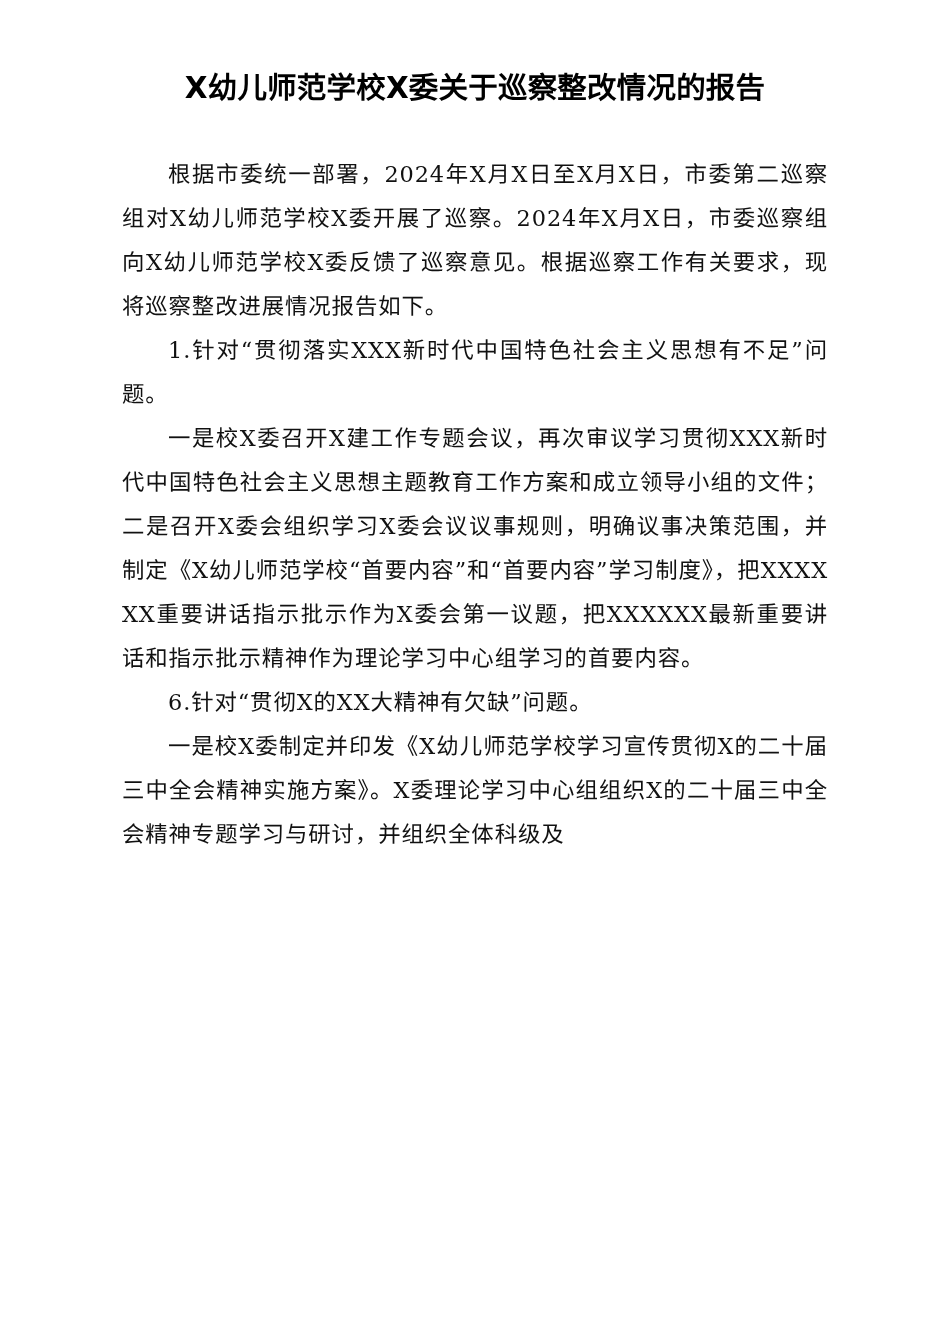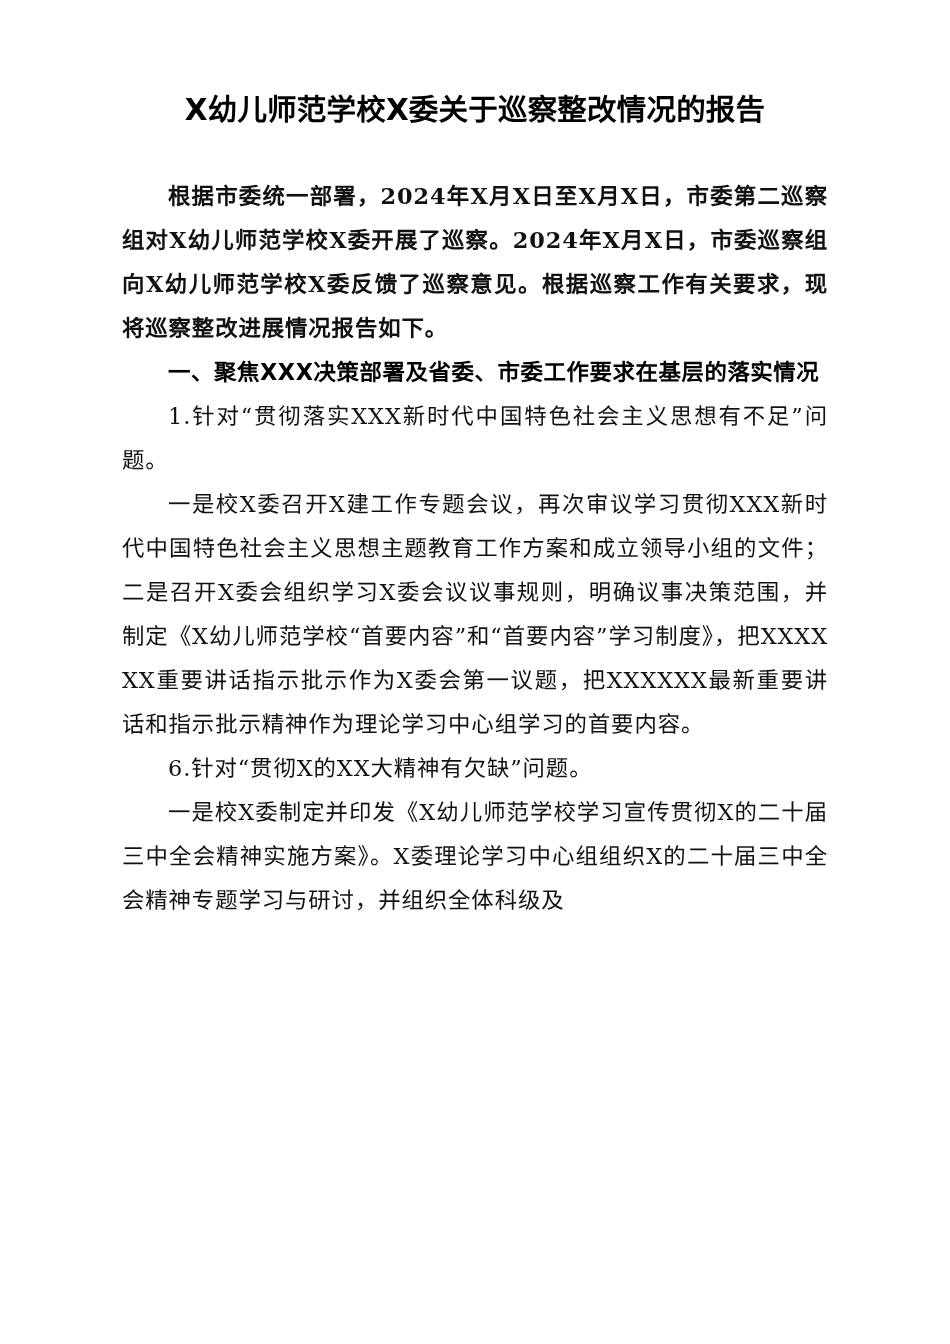--- a/index.html
+++ b/index.html
@@ -30,21 +30,21 @@
   }
   
   .doc-title {
     font-family: "DejaVu Sans", "Liberation Sans", sans-serif;
     font-weight: 700;
     font-size: 29.5px;
     line-height: 40px;
     letter-spacing: 0.2px;
     text-align: center;
     margin: 0;
-    padding-top: 90px;
+    padding-top: 68px;
     white-space: nowrap;
     color: #000;
   }
   
   .para {
     font-size: 22.4px;
     line-height: 44px;
     margin: 0;
     text-align: justify;
     text-justify: inter-ideograph;
@@ -52,21 +52,20 @@
     letter-spacing: 0.9px;
     word-break: break-all;
     color: #111;
   }
   .para.indent {
     text-indent: 46px;
   }
   
   .para.first {
     margin-top: 44px;
-    font-weight: bold;
   }
   
   .heading {
     font-family: "DejaVu Sans", "Liberation Sans", sans-serif;
     font-weight: 700;
     font-size: 22.4px;
     line-height: 44px;
     margin: 0;
     text-indent: 46px;
     text-align: justify;
@@ -83,21 +82,20 @@
 </head>
 <body>
 
 <div class="page">
   <div class="content">
 
     <h1 class="doc-title">X幼儿师范学校X委关于巡察整改情况的报告</h1>
 
     <p class="para indent first">根据市委统一部署，2024年X月X日至X月X日，市委第二巡察组对X幼儿师范学校X委开展了巡察。2024年X月X日，市委巡察组向X幼儿师范学校X委反馈了巡察意见。根据巡察工作有关要求，现将巡察整改进展情况报告如下。</p>
 
-    <p class="heading">一、聚焦XXX决策部署及省委、市委工作要求在基层的落实情况</p>
 
 
     <p class="para indent">1.针对“贯彻落实XXX新时代中国特色社会主义思想有不足”问题。</p>
 
     <p class="para indent">一是校X委召开X建工作专题会议，再次审议学习贯彻XXX新时代中国特色社会主义思想主题教育工作方案和成立领导小组的文件；二是召开X委会组织学习X委会议议事规则，明确议事决策范围，并制定《X幼儿师范学校“首要内容”和“首要内容”学习制度》，把XXXXXX重要讲话指示批示作为X委会第一议题，把XXXXXX最新重要讲话和指示批示精神作为理论学习中心组学习的首要内容。</p>
 
     <p class="para indent">6.针对“贯彻X的XX大精神有欠缺”问题。</p>
 
     <p class="para indent">一是校X委制定并印发《X幼儿师范学校学习宣传贯彻X的二十届三中全会精神实施方案》。X委理论学习中心组组织X的二十届三中全会精神专题学习与研讨，并组织全体科级及</p>
 

